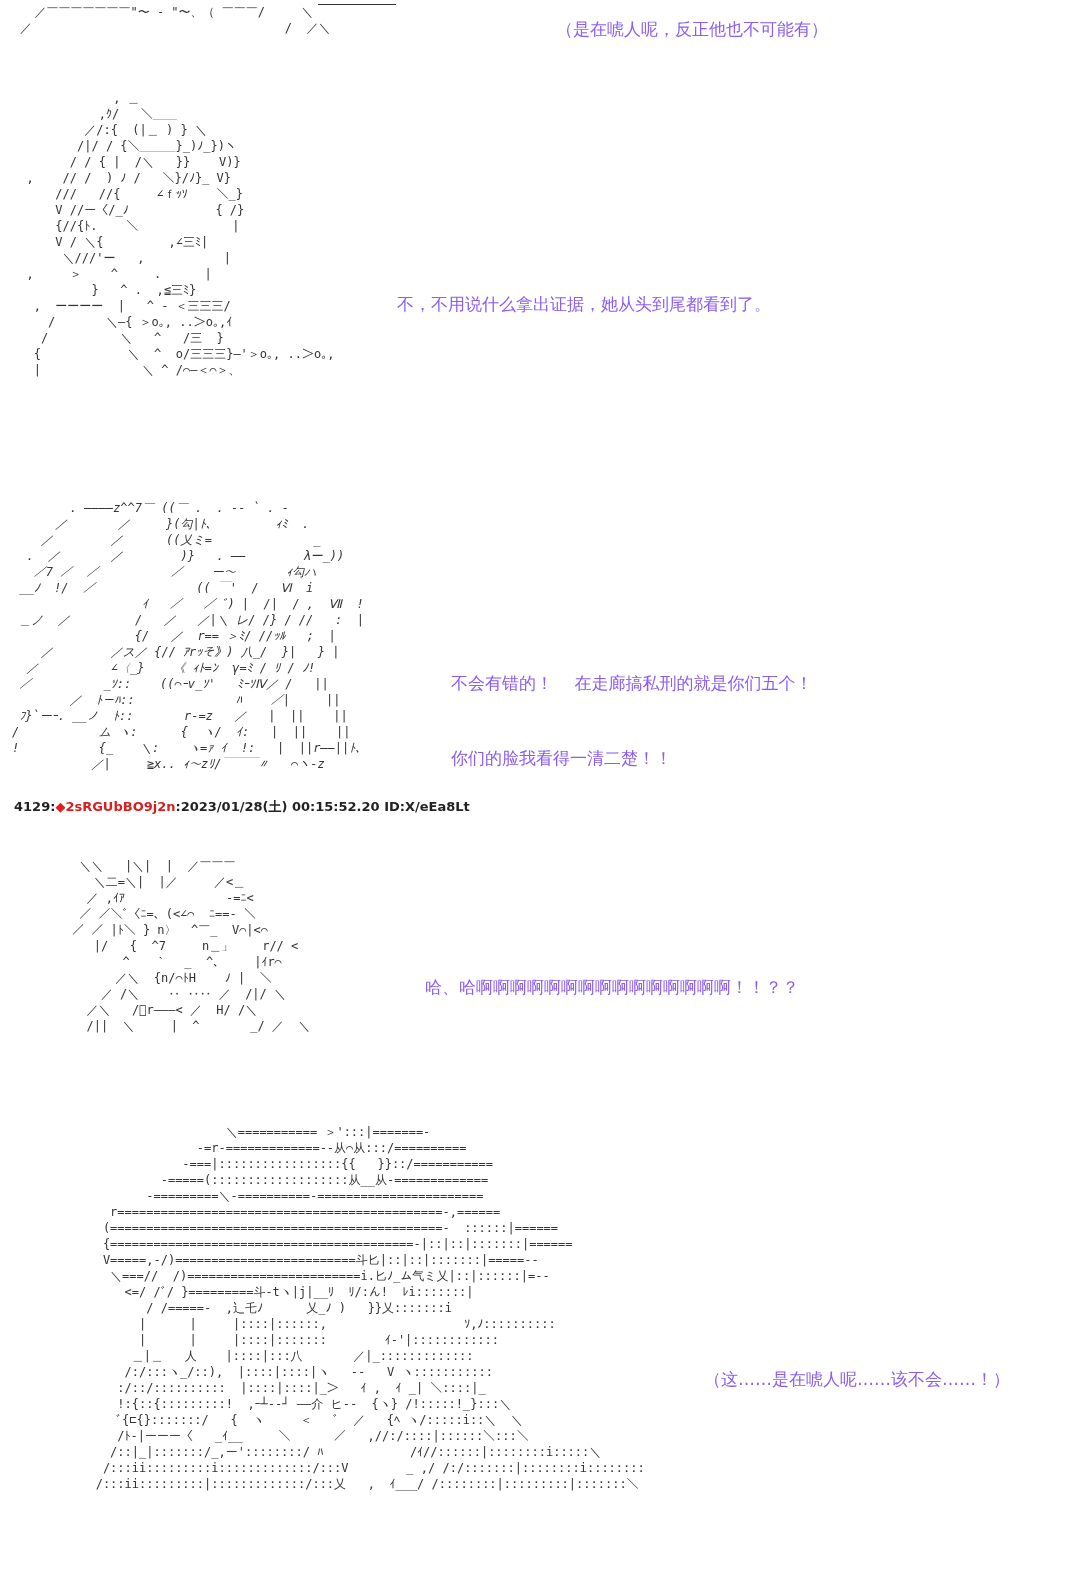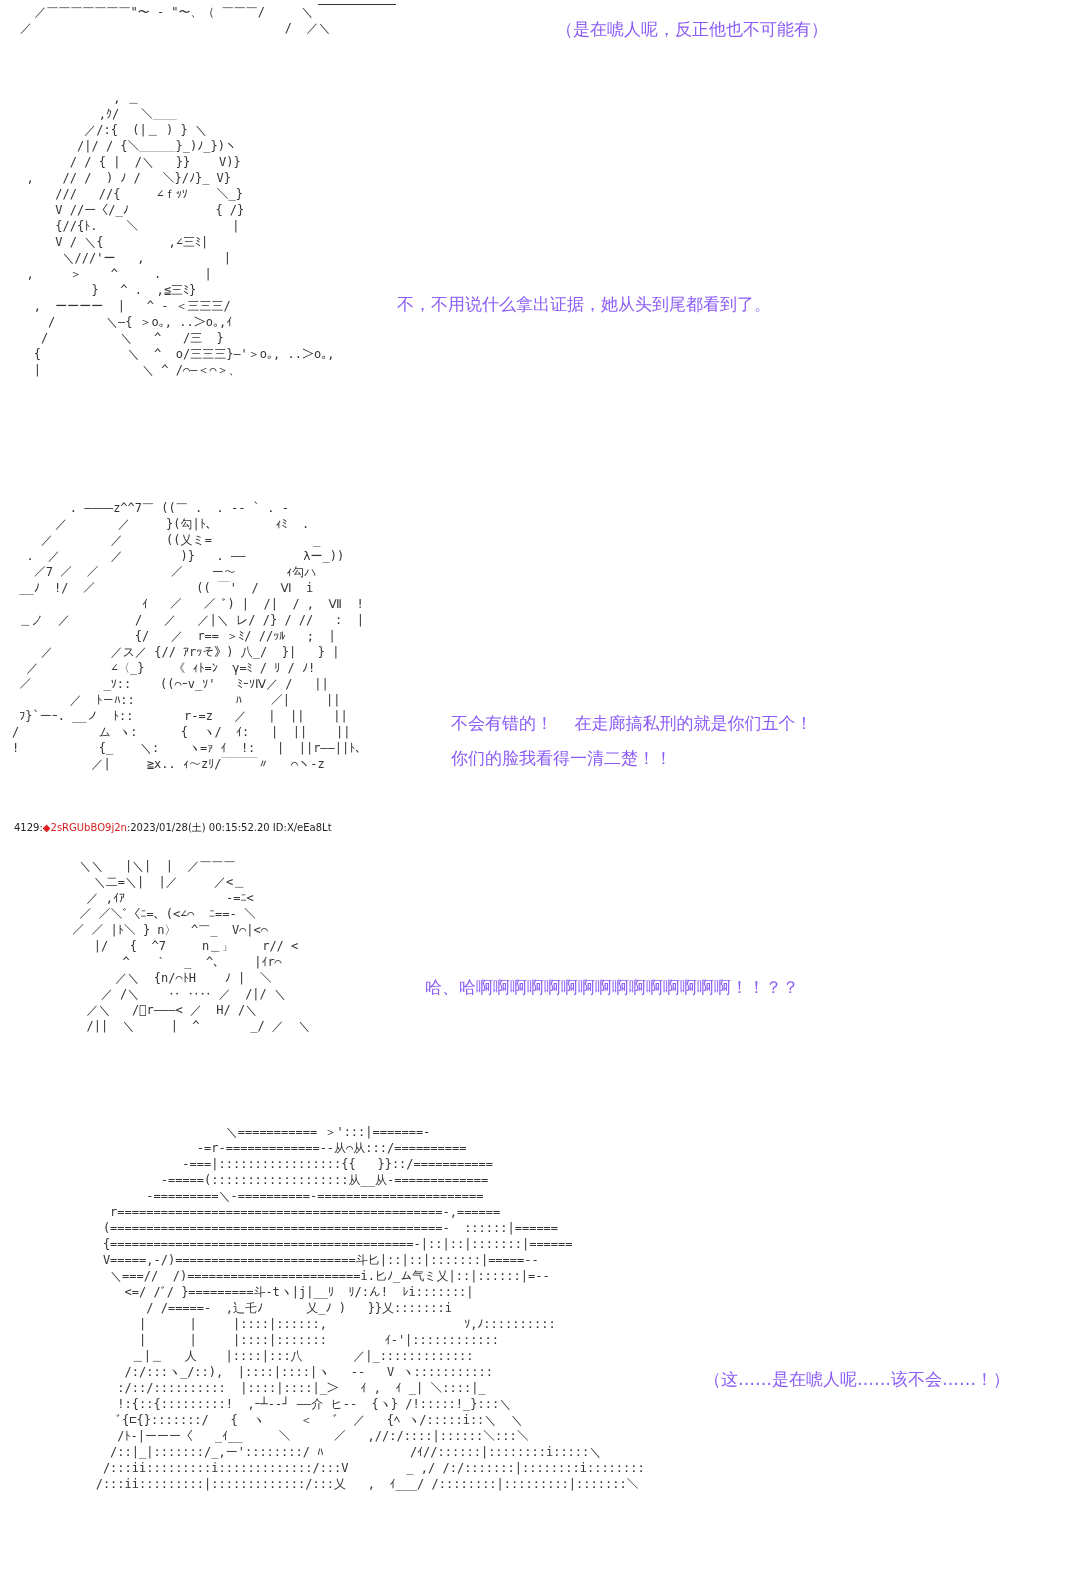--- a/index.html
+++ b/index.html
@@ -13,23 +13,24 @@
     font-size: 12px; line-height: 16px; color: #333;
     white-space: pre; letter-spacing: 0;
   }
   .dialog {
     position: absolute; margin: 0;
     font-family: "DejaVu Sans", sans-serif;
     font-size: 17px; line-height: 34px; color: #8b5cf6;
     white-space: pre;
   }
   .post-header {
-    position: absolute; left: 14px; top: 821px;
-    font-family: "DejaVu Sans", sans-serif; font-size: 10px; color: #222;
+    position: absolute; left: 14px; top: 798px;
+    font-family: "DejaVu Sans", sans-serif; font-size: 13px; color: #222;
     white-space: pre;
+    font-weight: bold;
   }
   .post-header .trip { color: #d81e1e; }
   .post-header .diamond { color: #e11f1f; }
   .topclip {
     position: absolute; left: 0; top: -8px; width: 1080px; height: 16px; overflow: hidden;
   }
   .topclip .bar { position: absolute; top: 4px; height: 1px; background: #333; }
 </style>
 </head>
 <body>
@@ -55,38 +56,38 @@
        ＼///'ー   ,           |
   ,     ＞    ^     .      |
            }   ^ .  ,≦三ﾐ}
    ,  ーーーー  |   ^ ‐ ＜三三三/
      /       ＼—{ ＞o｡, ..＞o｡,ｲ
     /          ＼   ^   /三  }
    {            ＼  ^  o/三三三}—'＞o｡, ..＞o｡,
    |              ＼ ^ /⌒—＜⌒＞、</pre>
 <div class="dialog" style="left:397px;top:261px;margin-top:26px;">不，不用说什么拿出证据，她从头到尾都看到了。</div>
 
-<pre class="aa" style="left:12px;top:500px;">        . ――――z^^7￣ ((￣ .  . -- ` . -
+<pre class="aa" style="left:12px;top:500px;font-style:italic;">        . ――――z^^7￣ ((￣ .  . -- ` . -
       ／       ／     }(勾|ﾄ、        ｨﾐ  .
     ／        ／      ((乂ミ=              _
   .  ／       ／        )}   . ――        λー_))
    ／7 ／  ／          ／    ー〜       ｨ勾ハ
  __ﾉ  !/  ／              (( ￣'  /   Ⅵ  i
                   ｲ   ／   ／ ﾞ) |  /|  / ,  Ⅶ  !
  ＿ノ  ／         /   ／   ／|＼ レ/ /} / //   :  |
                  {/   ／  r== ＞ﾐ/ //ｯﾙ   ;  |
     ／        ／ス／ {// ｱrｯそ》) 八_/  }|   } |
   ／          ∠〈_}    《 ｨﾄ=ﾝ  γ=ﾐ / ﾘ / ﾉ!
  ／          _ｿ::    ((⌒ｰv_ｿ'   ﾐｰｿⅣ／ /   ||
         ／  ﾄ－ﾊ::              ﾊ    ／|     ||
  ﾌ}`ーｰ. __ノ  ﾄ::       r‐=z   ／   |  ||    ||
 /           ム ヽ:      {  ヽ/  ｲ:   |  ||    ||
 !           {_ゝ  ＼:    ヽ=ｧ ｲ  !:   |  ||r――||ﾄ、
            ／|     ≧x.. ｨ〜zﾘ/￣￣￣〃   ⌒ヽ-z</pre>
-<div class="dialog" style="left:451px;top:706px;">不会有错的！    在走廊搞私刑的就是你们五个！</div>
+<div class="dialog" style="left:451px;top:666px;">不会有错的！    在走廊搞私刑的就是你们五个！</div>
 <div class="dialog" style="left:451px;top:741px;text-align:right;">你们的脸我看得一清二楚！！</div>
 
 <div class="post-header"><span>4129</span><span>:</span><span class="diamond">◆</span><span class="trip">2sRGUbBO9j2n</span><span>:2023/01/28(土) 00:15:52.20</span><span> ID:X/eEa8Lt</span></div>
 
 <pre class="aa" style="left:72px;top:858px;"> ＼＼   |＼|  |  ／￣￣￣
    ＼二=＼|  |／     ／&lt;＿
   ／ ,ｲｱ              ‐=ﾆ&lt;
  ／ ／＼ﾞ〈ﾆ=、(&lt;∠⌒  ﾆ==‐ ＼
 ／ ／ |ﾄ＼ } n〉  ^￣_  V⌒|&lt;⌒
    |/   {  ^7     n＿」    r// &lt;

